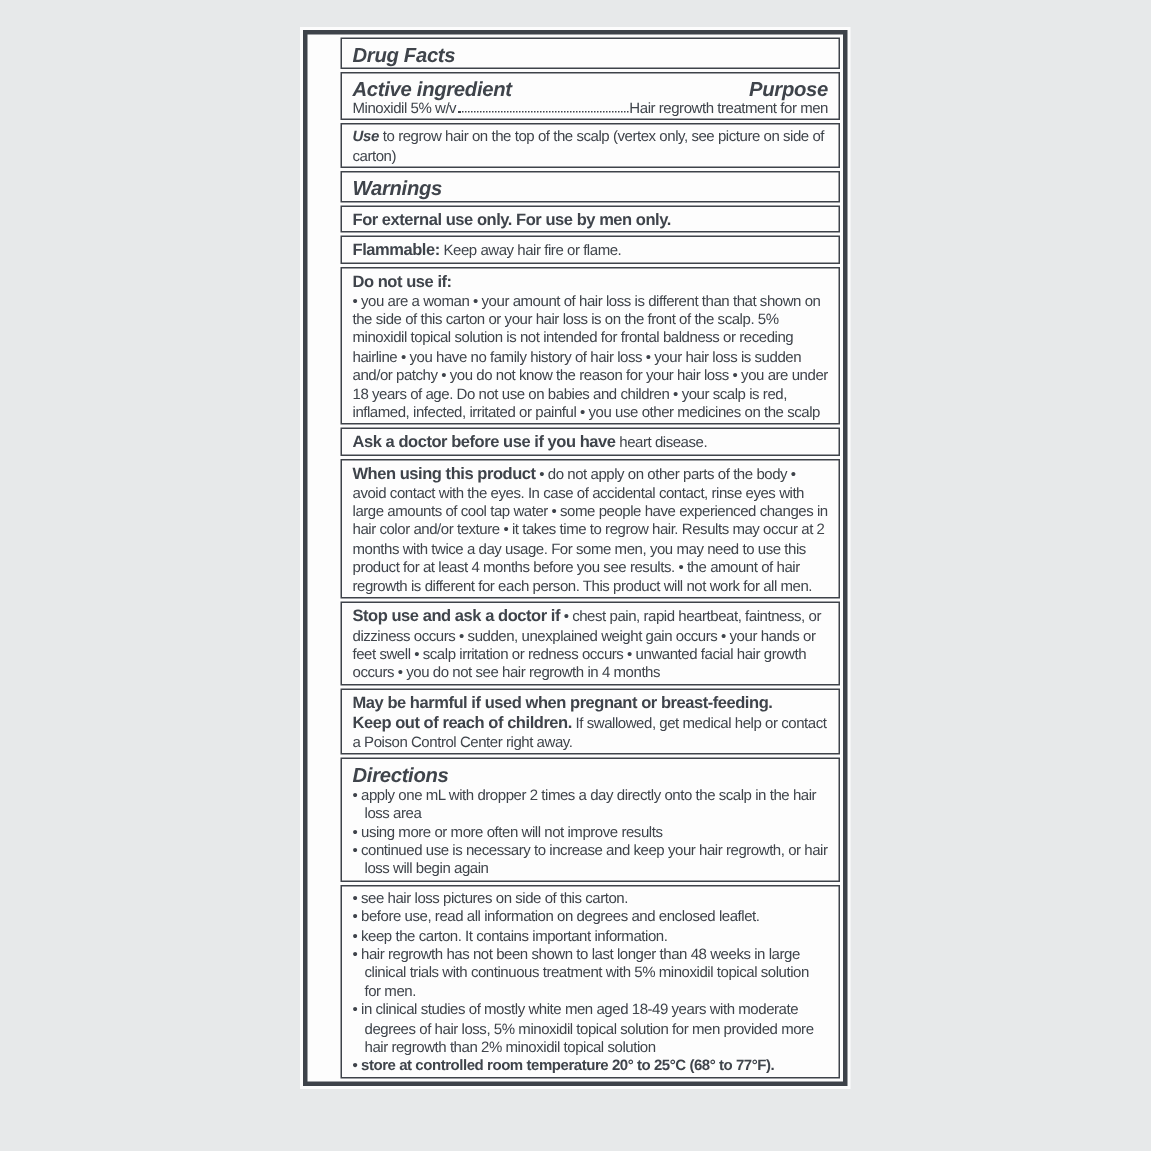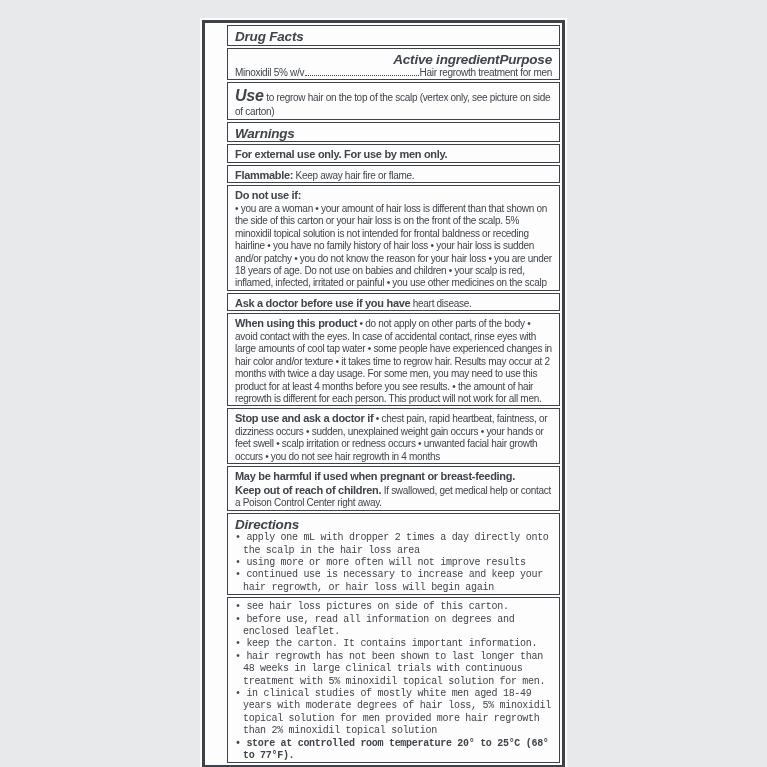--- a/index.html
+++ b/index.html
@@ -39,47 +39,46 @@
   }
   .h-main {
     margin: 0;
     font-size: 13.5px;
     font-weight: bold;
     font-style: italic;
     letter-spacing: -0.2px;
     line-height: 1.15;
   }
   .h-inline {
-    font-size: 16px;
+    font-size: 10px;
     font-weight: bold;
     font-style: italic;
     letter-spacing: -0.2px;
   }
   .bold { font-weight: bold; }
   .subhead { font-weight: bold; font-size: 11px; }
   .row-split {
     display: flex;
-    justify-content: flex-end;
+    justify-content: space-between;
     align-items: baseline;
   }
   .leader-row {
     display: flex;
     align-items: baseline;
     white-space: nowrap;
   }
   .leader {
     flex: 1;
     border-bottom: 1.6px dotted #3f444b;
     margin: 0 1px 2px 1px;
     min-width: 8px;
   }
   .li {
     padding-left: 8px;
     text-indent: -8px;
-    font-family: Liberation Mono, monospace;
   }
   .tight { margin: 0; }
 </style>
 </head>
 <body>
 
 <div class="page">
   <div class="label">
     <div class="label-inner">
 

